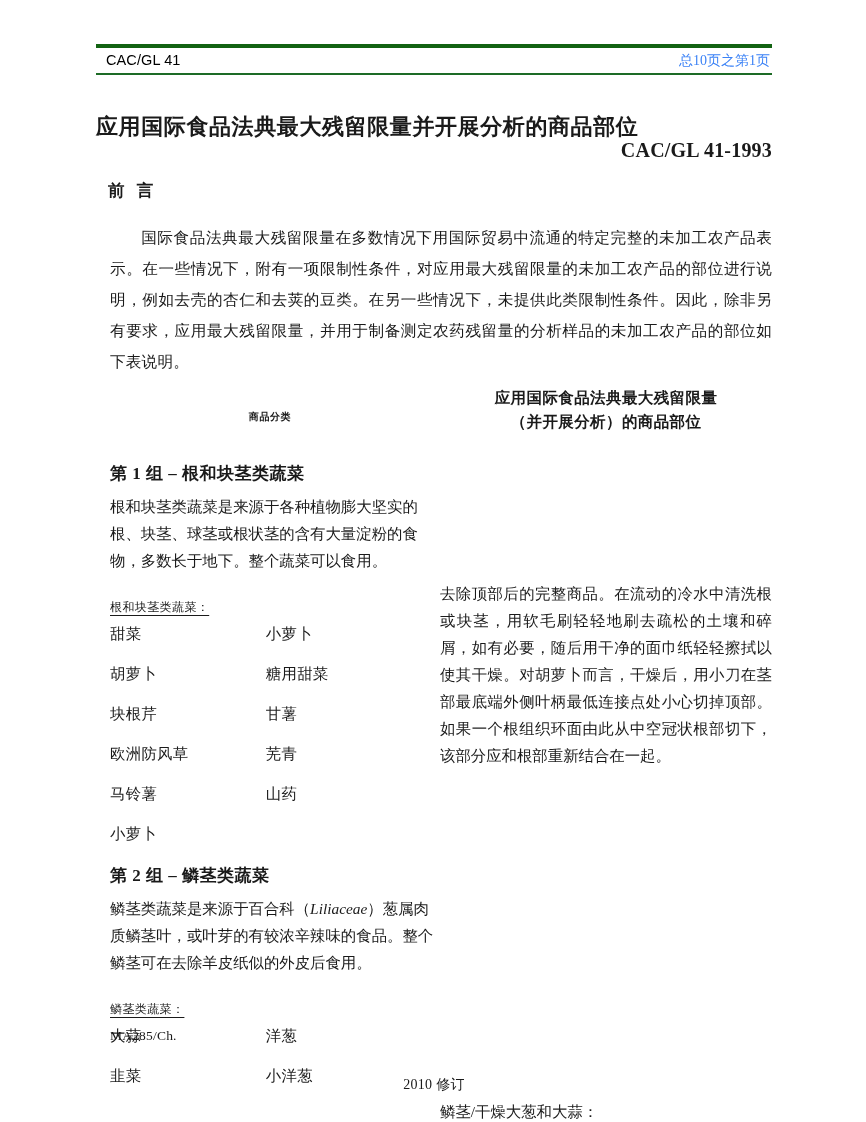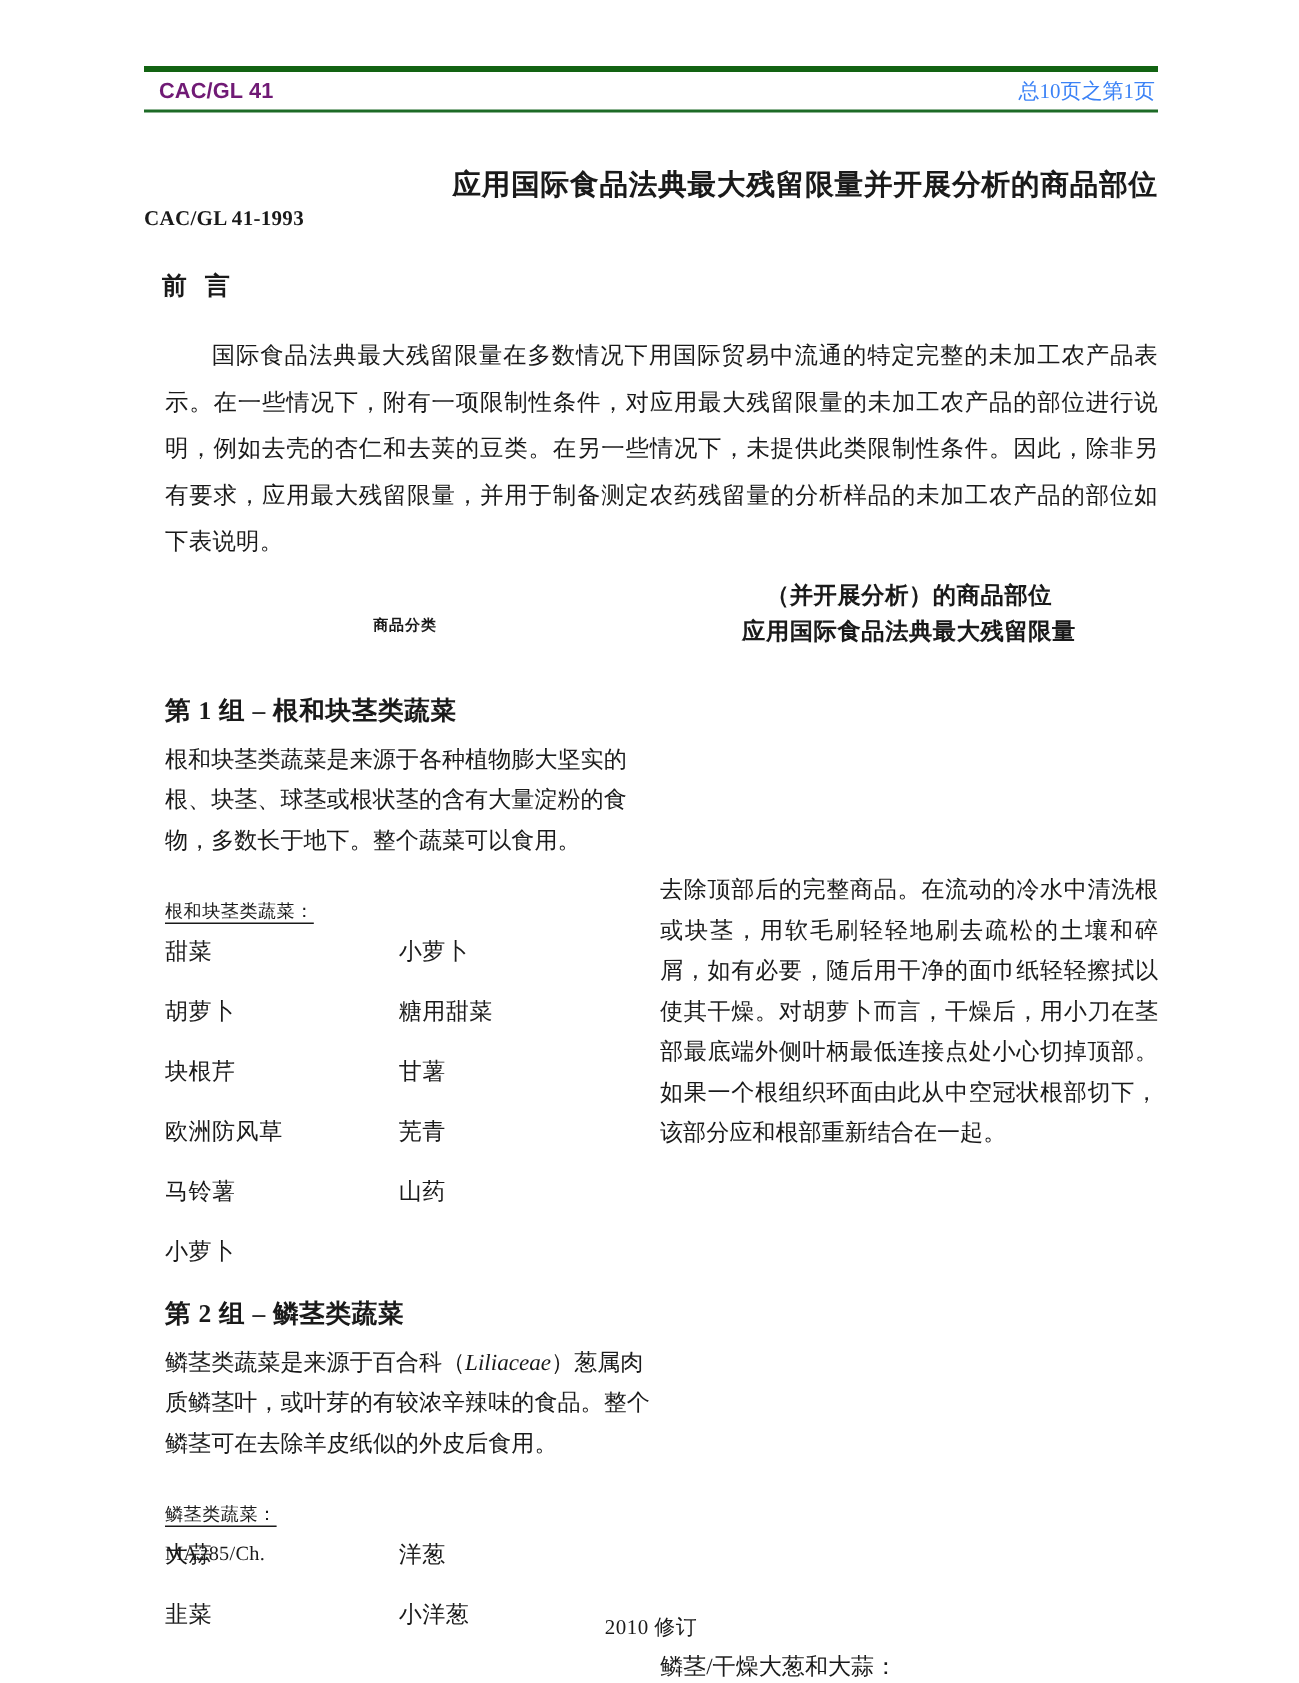--- a/index.html
+++ b/index.html
@@ -36,56 +36,55 @@
     display: flex;
     justify-content: space-between;
     align-items: baseline;
     padding: 4px 2px 3px 10px;
     font-size: 14.5px;
   }
   .header-left {
     font-family: "Liberation Sans", "DejaVu Sans", sans-serif;
     font-size: 14.5px;
     letter-spacing: .1px;
-    color: #701a75;
+    color: #000000;
     white-space: nowrap;
-    font-weight: bold;
   }
   .header-right {
     font-family: "Liberation Serif", "DejaVu Serif", serif;
     font-size: 14px;
     color: #3b82f6;
     white-space: nowrap;
   }
   .header-rule-bottom {
     height: 1.6px;
     background: #1d6b26;
     width: 100%;
   }
 
   
   .doc-title {
     position: absolute;
     left: 96px;
     top: 110px;
     width: 676px;
-    text-align: right;
-    font-weight: bold;
-    font-size: 19px;
+    text-align: left;
+    font-weight: bold;
+    font-size: 22px;
     letter-spacing: .6px;
     line-height: 1.5;
   }
   .doc-subtitle {
     position: absolute;
     left: 96px;
     top: 139px;
     width: 676px;
-    text-align: left;
-    font-weight: bold;
-    font-size: 14px;
+    text-align: right;
+    font-weight: bold;
+    font-size: 20px;
     letter-spacing: .2px;
   }
 
   
   .preface-heading {
     position: absolute;
     left: 108px;
     top: 180px;
     font-weight: bold;
     font-size: 16.5px;
@@ -225,22 +224,22 @@
   </div>
 
   <div class="doc-title">应用国际食品法典最大残留限量并开展分析的商品部位</div>
   <div class="doc-subtitle">CAC/GL 41-1993</div>
 
   <div class="preface-heading">前 言</div>
   <div class="preface-body">国际食品法典最大残留限量在多数情况下用国际贸易中流通的特定完整的未加工农产品表示。在一些情况下，附有一项限制性条件，对应用最大残留限量的未加工农产品的部位进行说明，例如去壳的杏仁和去荚的豆类。在另一些情况下，未提供此类限制性条件。因此，除非另有要求，应用最大残留限量，并用于制备测定农药残留量的分析样品的未加工农产品的部位如下表说明。</div>
 
   <div class="col-head-left">商品分类</div>
   <div class="col-head-right">
+    <div>应用国际食品法典最大残留限量</div>
     <div>（并开展分析）的商品部位</div>
-    <div>应用国际食品法典最大残留限量</div>
   </div>
 
   <div class="col-left">
 
     <div>
       <div class="group-heading">第 1 组 – 根和块茎类蔬菜</div>
       <p class="group-desc">根和块茎类蔬菜是来源于各种植物膨大坚实的根、块茎、球茎或根状茎的含有大量淀粉的食物，多数长于地下。整个蔬菜可以食用。</p>
       <div class="list-label">根和块茎类蔬菜：</div>
       <table class="veg-table">
         <tbody>

